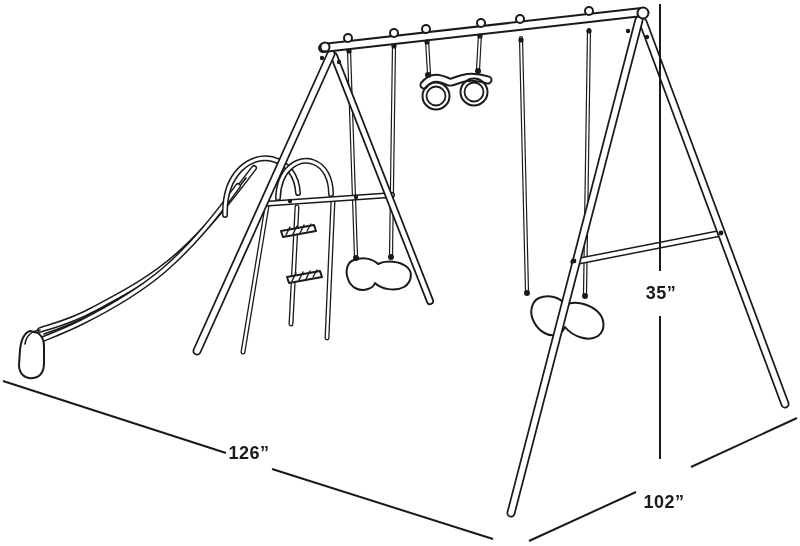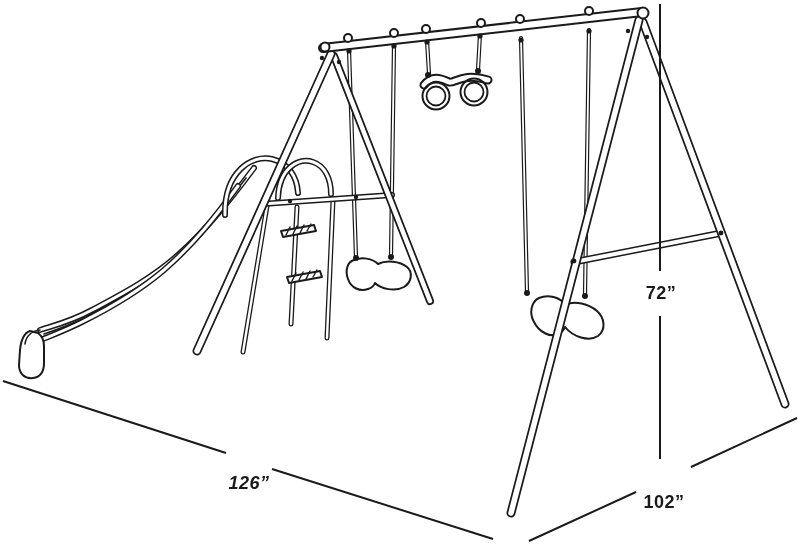--- a/index.html
+++ b/index.html
@@ -189,16 +189,16 @@
     <g>
       <path class="dim" d="M660,4 L660,271"></path>
       <path class="dim" d="M660,316 L660,459"></path>
       <path class="dim" d="M3,381 L226,453"></path>
       <path class="dim" d="M272,469 L493,539"></path>
       <path class="dim" d="M529,541 L636,492"></path>
       <path class="dim" d="M691,467 L797,418"></path>
     </g>
   </svg>
 
-  <div class="dim-label" style="left:661px;top:293px;">72”</div>
-  <div class="dim-label" style="left:249px;top:483px;font-style:italic;">126”</div>
+  <div class="dim-label" style="left:661px;top:293px;">35”</div>
+  <div class="dim-label" style="left:249px;top:453px;">126”</div>
   <div class="dim-label" style="left:664px;top:502px;">102”</div>
 </div>
 
 </body></html>

